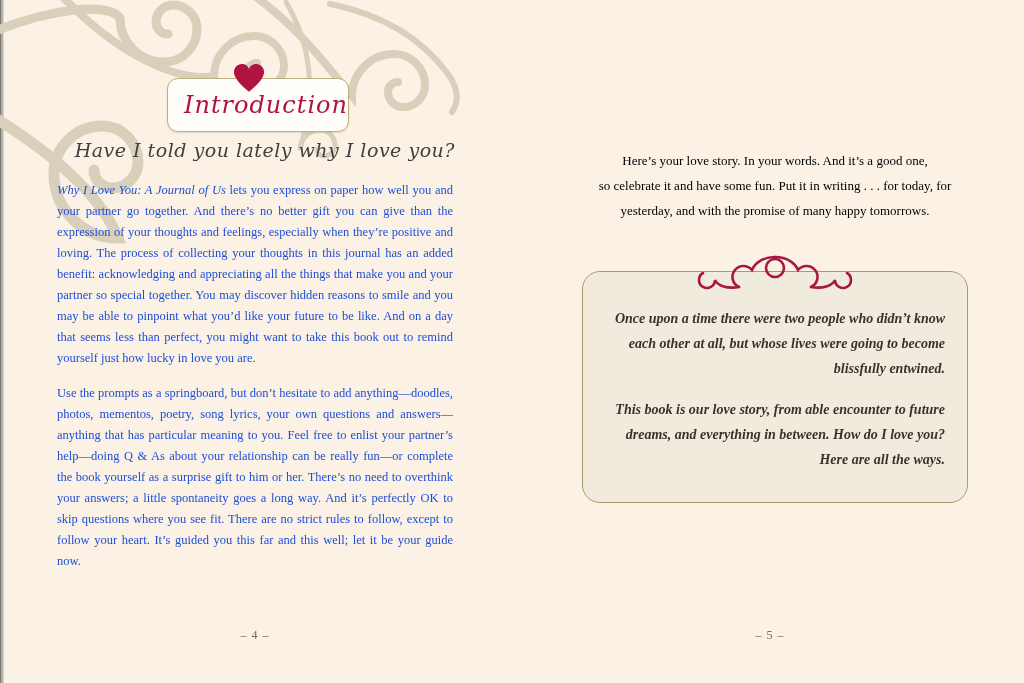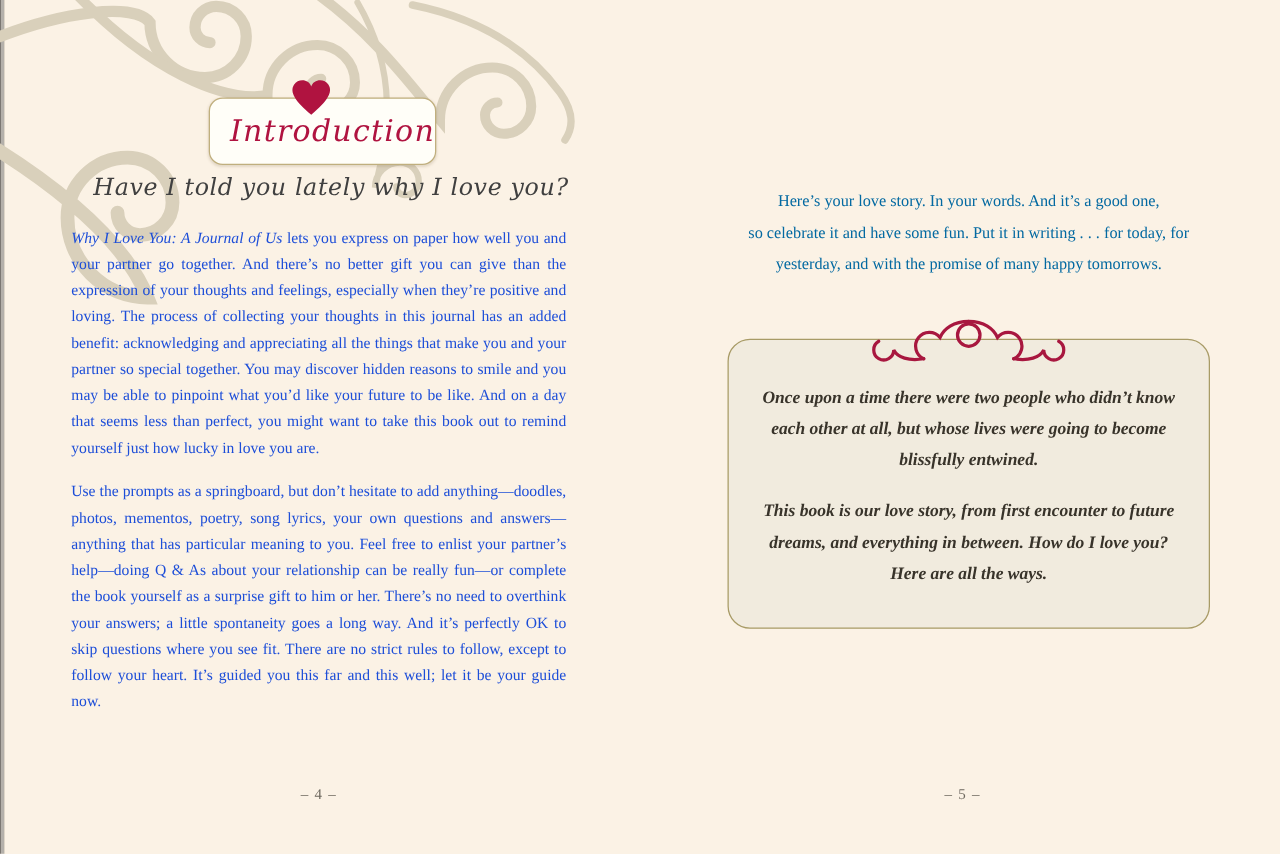--- a/index.html
+++ b/index.html
@@ -39,35 +39,35 @@
   
   .body-copy{
     position:absolute;left:57px;top:180px;width:396px;z-index:2;
     font-size:12.5px;line-height:21px;color:#1d4ed8;text-align:justify;
   }
   .body-copy p{margin:0 0 14px 0;}
   .body-copy .title-ital{font-style:italic;}
   
   .intro-note{
     position:absolute;left:545px;top:148px;width:460px;z-index:2;
-    text-align:center;font-size:13px;line-height:25px;color:#0369a1;
+    text-align:center;font-size:13px;line-height:25px;color:#000000;
     white-space:pre-line;
   }
   
   .flourish{position:absolute;left:693px;top:249px;width:164px;height:46px;z-index:3;}
   .flourish path,.flourish circle{stroke:#a8173f;fill:none;stroke-width:2.6;stroke-linecap:round;}
   
   .quote-box{
     position:absolute;left:582px;top:271px;width:386px;height:232px;z-index:2;
     box-sizing:border-box;background:#f1ebde;border:1.5px solid #a89b66;border-radius:18px;
     padding:34px 22px 0 22px;text-align:center;
   }
   .quote-box p{
     margin:0 0 16px 0;font-style:italic;font-weight:600;
-    font-size:14px;line-height:25px;color:#38332a;
+    font-size:14px;line-height:25px;color:#38332a;text-align:right;
   }
   
   .page-num{
     position:absolute;top:628px;width:400px;z-index:2;text-align:center;
     font-size:12px;color:#6e695f;letter-spacing:1px;
   }
   .page-num.left{left:55px;}
   .page-num.right{left:570px;}
 </style>
 </head>
@@ -141,21 +141,21 @@
       <path d="M 46 38 a 11 11 0 1 1 13 -17 C 62 14 70 8 82 8"></path>
       <path d="M 118 38 a 11 11 0 1 0 -13 -17 C 102 14 94 8 82 8"></path>
       <path d="M 154 24 a 8 8 0 1 1 -12 7 C 139 37 130 40 118 38"></path>
       <circle cx="82" cy="19" r="9"></circle>
     </svg>
 
     <div class="quote-box">
       <p>Once upon a time there were two people
 who didn’t know each other at all, but whose lives
 were going to become blissfully entwined.</p>
-      <p>This book is our love story, from first encounter to future
+      <p>This book is our love story, from able encounter to future
 dreams, and everything in between. How do I love you?
 Here are all the ways.</p>
     </div>
 
     <div class="page-num right">– 5 –</div>
   </div>
 
 </div>
 
 </body></html>

